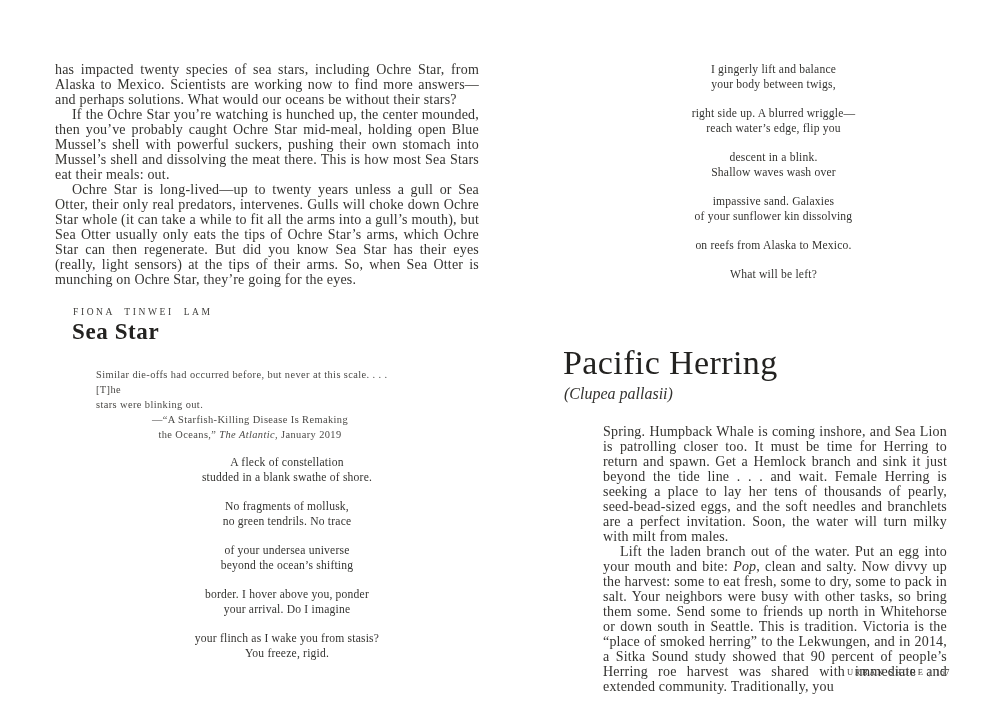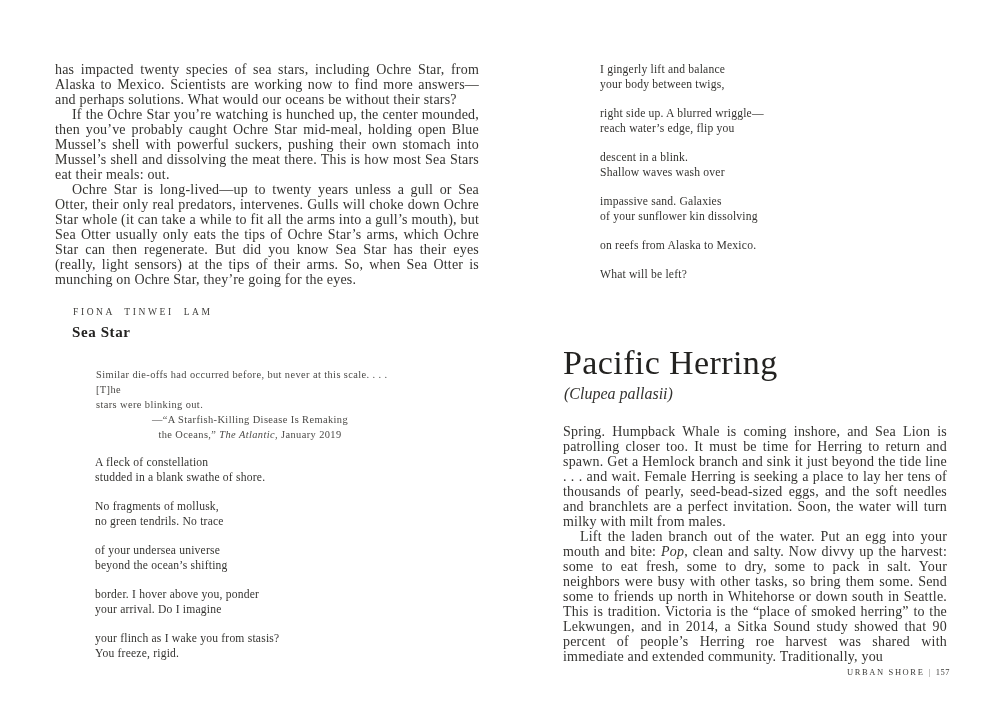--- a/index.html
+++ b/index.html
@@ -34,21 +34,21 @@
 
   .author {
     margin: 20px 0 0 18px;
     font-size: 9.5px;
     letter-spacing: 2.6px;
     word-spacing: 5px;
     color: #3d3c39;
   }
   .poem-title {
     margin: 2px 0 0 17px;
-    font-size: 15px;
+    font-size: 23px;
     line-height: 26px;
     font-weight: bold;
     letter-spacing: 0.6px;
     color: #232220;
   }
   .epigraph {
     margin: 22px 0 0 41px;
     width: 308px;
     font-size: 10.4px;
     line-height: 15px;
@@ -58,39 +58,39 @@
   .ep-attr { text-align: center; }
   .it { font-style: italic; }
 
   .poem {
     margin: 13px 0 12px 40px;
     font-size: 11.6px;
     line-height: 15px;
     letter-spacing: 0.2px;
     color: #343330;
   }
-  .stanza { margin: 0 0 14px 0; }
+  .stanza { margin: 0 0 14px 0; text-align: center; }
 
   .page-right .poem { margin: 0 0 0 37px; }
 
   .species-title {
     margin: 62px 0 0 0;
     font-size: 34px;
     line-height: 38px;
     font-weight: normal;
     letter-spacing: 0.4px;
     color: #232220;
   }
   .latin {
     margin: 3px 0 0 1px;
     font-size: 16px;
     font-style: italic;
     color: #343330;
   }
-  .page-right .prose { margin-top: 21px; }
+  .page-right .prose { margin-top: 21px; margin-left: 40px; }
 
   .footer {
     position: absolute;
     top: 667px;
     font-size: 8.5px;
     letter-spacing: 1.6px;
     color: #3d3c39;
   }
   .footer-left  { left: 45px; margin-top: 48px; }
   .footer-right { right: 50px; text-align: right; }

